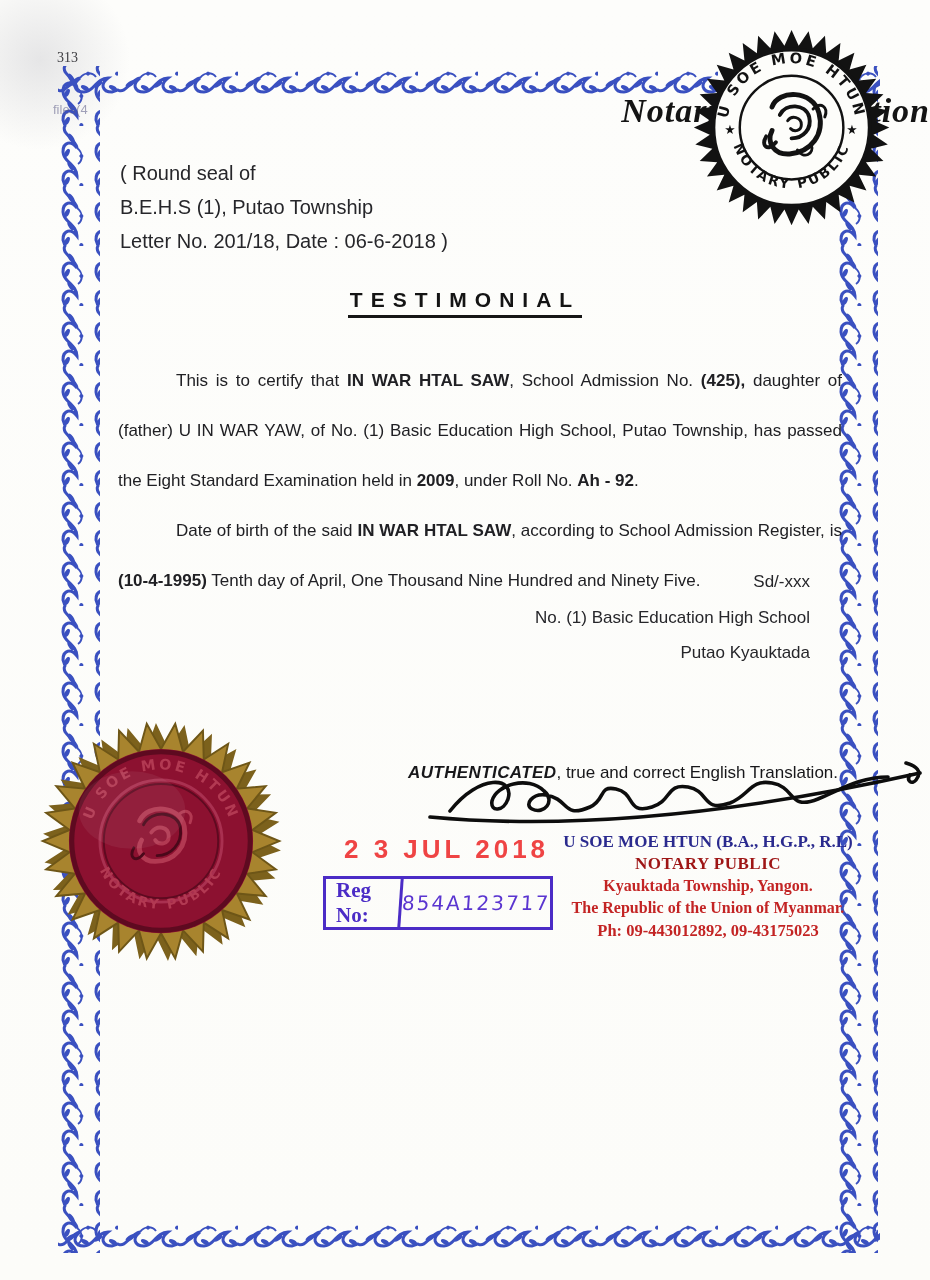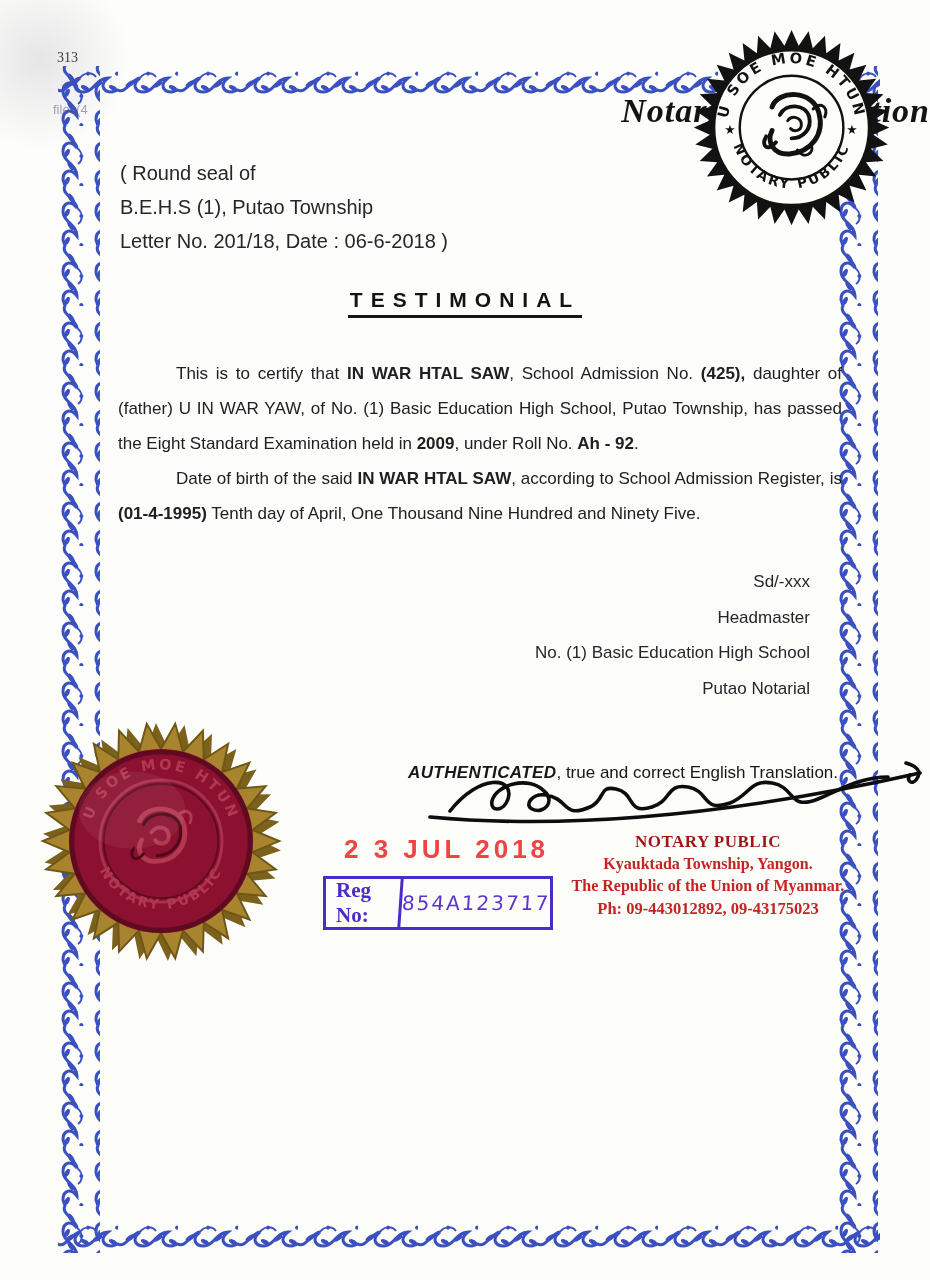--- a/index.html
+++ b/index.html
@@ -21,21 +21,21 @@
     font-family:Liberation Serif, serif;font-style:italic;font-weight:700;
     font-size:34px;color:#141414;letter-spacing:1px;z-index:2;}
   
   .seal-note{left:120px;top:156px;font-size:20px;line-height:34px;color:#26262a;z-index:2;}
   
   .heading-wrap{left:0;top:288px;width:930px;text-align:center;z-index:2;}
   .heading-wrap span{display:inline-block;font-weight:700;font-size:21px;letter-spacing:8px;
     border-bottom:3px solid #161616;padding:0 2px 3px 2px;color:#141414;}
   
   .body-text{left:118px;top:356px;width:724px;z-index:2;}
-  .body-text p{margin:0;font-size:17px;line-height:35px;text-align:justify;text-indent:58px;color:#202024;}
+  .body-text p{margin:0;font-size:17px;line-height:50px;text-align:justify;text-indent:58px;color:#202024;}
   
   .signatory{left:420px;top:564px;width:390px;text-align:right;font-size:17px;line-height:35.5px;color:#26262a;z-index:2;}
   
   .auth-line{left:408px;top:763px;font-size:17px;color:#17171a;z-index:3;white-space:nowrap;}
   .auth-line .lead{font-style:italic;font-weight:700;letter-spacing:.4px;}
   
   .date-stamp{left:344px;top:834px;font-size:26px;font-weight:700;letter-spacing:4px;
     color:#ef4444;z-index:3;filter:blur(.2px);}
   
   .reg-stamp{left:323px;top:876px;width:224px;height:48px;border:3px solid #4b2cc6;
@@ -105,42 +105,42 @@
   <div>B.E.H.S (1), Putao Township</div>
   <div>Letter No. 201/18, Date : 06-6-2018 )</div>
 </div>
 
 <div class="abs heading-wrap">
   <span>TESTIMONIAL</span>
 </div>
 
 <div class="abs body-text">
   <p><span>This is to certify that </span><b>IN WAR HTAL SAW</b><span>, School Admission No. </span><b>(425),</b><span> daughter of (father) U IN WAR YAW, of No. (1) Basic Education High School, Putao Township, has passed the Eight Standard Examination held in </span><b>2009</b><span>, under Roll No. </span><b>Ah - 92</b><span>.</span></p>
-  <p><span>Date of birth of the said </span><b>IN WAR HTAL SAW</b><span>, according to School Admission Register, is </span><b>(01-4-1995)</b><span> Tenth day of April, One Thousand Nine Hundred and Ninety Five.</span></p>
+  <p><span>Date of birth of the said </span><b>IN WAR HTAL SAW</b><span>, according to School Admission Register, is </span><b>(10-4-1995)</b><span> Tenth day of April, One Thousand Nine Hundred and Ninety Five.</span></p>
 </div>
 
 <div class="abs signatory">
   <div>Sd/-xxx</div>
-  <div>Headmaster</div>
   <div>No. (1) Basic Education High School</div>
-  <div>Putao  Notarial</div>
+  <div>Putao  Kyauktada</div>
 </div>
 
 <div class="abs auth-line">
   <span class="lead">AUTHENTICATED</span><span>, true and correct English Translation.</span>
 </div>
 
 <div class="abs date-stamp">2 3 JUL  2018</div>
 
 <div class="abs reg-stamp">
   <div class="lbl">Reg No:</div>
   <div class="val">854A123717</div>
 </div>
 
 <div class="abs notary-block">
+  <div class="l1">U SOE MOE HTUN (B.A., H.G.P., R.L)</div>
   <div class="l2">NOTARY PUBLIC</div>
   <div class="l4">Kyauktada Township, Yangon.</div>
   <div class="l5">The Republic of the Union of Myanmar.</div>
   <div class="l6">Ph: 09-443012892, 09-43175023</div>
 </div>
 
 <svg class="abs seal-top" width="225" height="215" viewBox="0 0 230 220">
   <polygon fill="#121212" points="212.0,105.0 195.7,112.3 210.5,122.4 193.1,126.7 206.0,139.2 188.1,140.5 198.6,155.0 180.8,153.2 188.6,169.3 171.4,164.4 176.3,181.6 160.2,173.8 162.0,191.6 147.5,181.1 146.2,199.0 133.7,186.1 129.4,203.5 119.3,188.7 112.0,205.0 104.7,188.7 94.6,203.5 90.3,186.1 77.8,199.0 76.5,181.1 62.0,191.6 63.8,173.8 47.7,181.6 52.6,164.4 35.4,169.3 43.2,153.2 25.4,155.0 35.9,140.5 18.0,139.2 30.9,126.7 13.5,122.4 28.3,112.3 12.0,105.0 28.3,97.7 13.5,87.6 30.9,83.3 18.0,70.8 35.9,69.5 25.4,55.0 43.2,56.8 35.4,40.7 52.6,45.6 47.7,28.4 63.8,36.2 62.0,18.4 76.5,28.9 77.8,11.0 90.3,23.9 94.6,6.5 104.7,21.3 112.0,5.0 119.3,21.3 129.4,6.5 133.7,23.9 146.2,11.0 147.5,28.9 162.0,18.4 160.2,36.2 176.3,28.4 171.4,45.6 188.6,40.7 180.8,56.8 198.6,55.0 188.1,69.5 206.0,70.8 193.1,83.3 210.5,87.6 195.7,97.7"></polygon>
   <circle cx="112" cy="105" r="80" fill="#fdfdfa" stroke="#121212" stroke-width="4"></circle>
   <circle cx="112" cy="105" r="53" fill="none" stroke="#121212" stroke-width="2.5"></circle>

